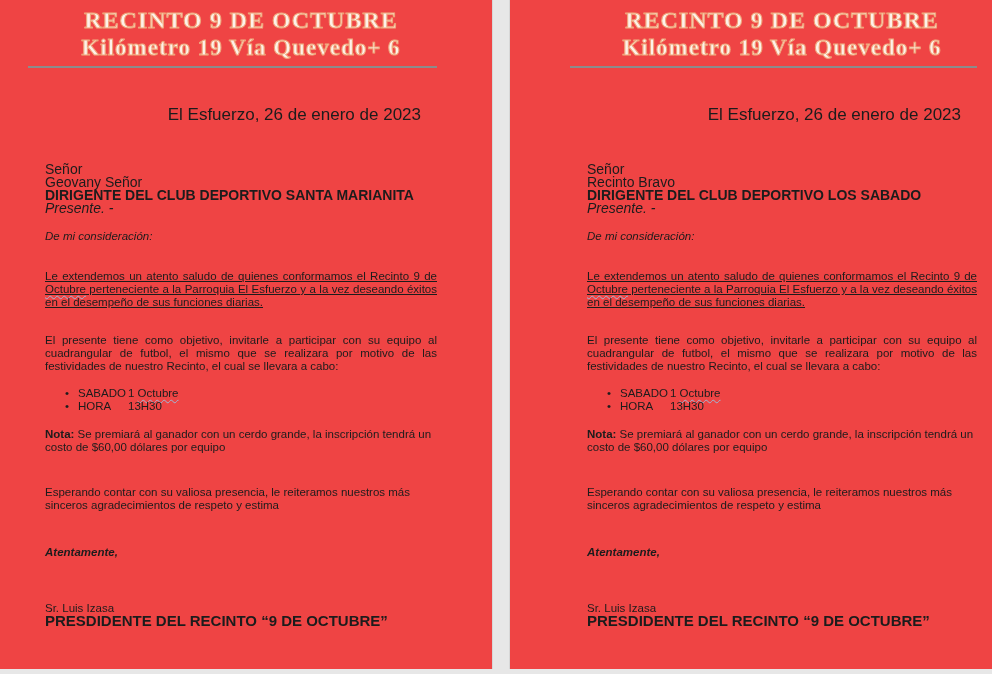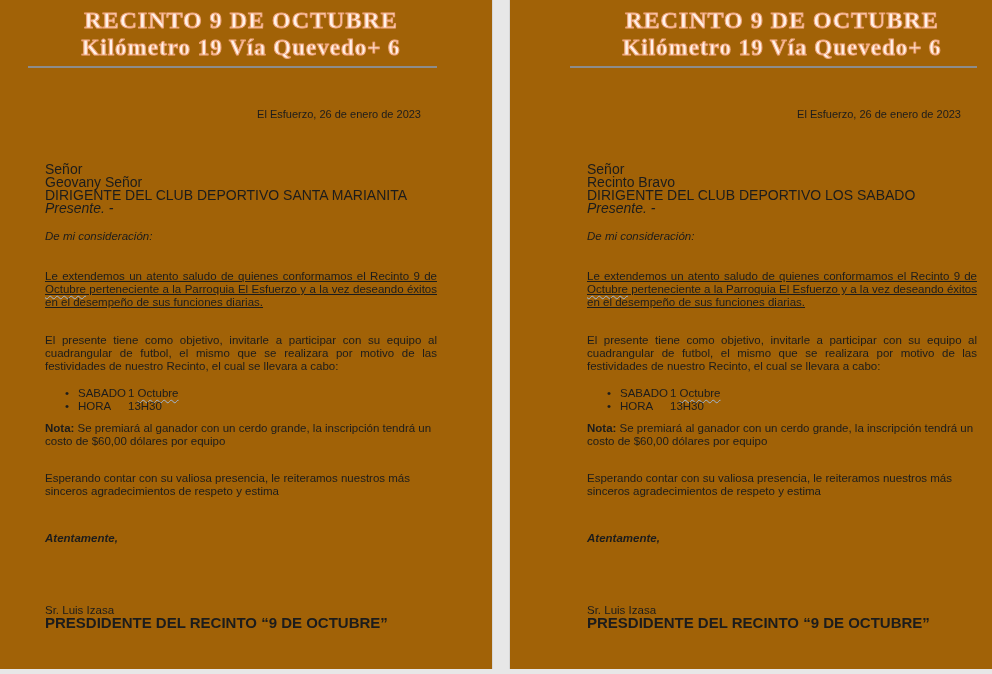--- a/index.html
+++ b/index.html
@@ -8,21 +8,21 @@
     background: #e7e7e7;
     position: relative;
     overflow: hidden;
     font-family: "Liberation Sans", sans-serif;
     color: #1c1c1c;
   }
   .page {
     position: absolute;
     top: 0;
     height: 669px;
-    background: #a16207;
+    background: #ef4444;
     box-sizing: border-box;
   }
   .page--left  { left: 0;   width: 493px; border-right: 1px solid #d7d7d7; padding: 0 55px 0 45px; }
   .page--right { left: 509px; width: 483px; border-left: 1px solid #d7d7d7; padding: 0 15px 0 77px; }
 
   .letterhead { padding-top: 6px; text-align: center; }
   .lh-line1, .lh-line2 {
     font-family: "Liberation Serif", serif;
     font-weight: bold;
     color: #fdf2ea;
@@ -38,26 +38,26 @@
     margin-top: 4px;
     margin-left: -17px;
   }
 
   .body-text { font-size: 11.5px; line-height: 13px; }
 
   .date-line {
     margin-top: 40px;
     text-align: right;
     padding-right: 16px;
-    font-size: 11px; line-height: 13px;
+    font-size: 17px; line-height: 13px;
   }
 
   .recipient { margin-top: 42px; }
   .recipient div { font-size: 14px; line-height: 13px; }
-  .recipient .r-title { font-weight: normal; }
+  .recipient .r-title { font-weight: bold; }
   .recipient .r-presente { font-style: italic; }
 
   .greeting { margin-top: 15px; font-style: italic; }
 
   .para { text-align: justify; }
   .para-1 { margin-top: 27px; text-decoration: underline; }
   .para-2 { margin-top: 25px; }
 
   .misspell {
     text-decoration: underline;
@@ -65,28 +65,28 @@
     text-decoration-color: #9fb6d4;
     text-decoration-thickness: 1px;
     text-underline-offset: 2px;
   }
 
   .bullets { margin-top: 14px; }
   .bullet-row { display: flex; margin-left: 20px; line-height: 12.5px; font-size: 11.5px; }
   .bullet-dot { width: 13px; }
   .bullet-label { width: 50px; }
 
-  .note { margin-top: 10px; }
+  .note { margin-top: 16px; }
   .note b { font-weight: bold; }
 
-  .closing { margin-top: 24px; }
+  .closing { margin-top: 32px; }
 
   .signoff { margin-top: 34px; font-weight: bold; font-style: italic; }
 
-  .signature { margin-top: 59px; }
+  .signature { margin-top: 43px; }
   .sig-name  { font-size: 11.5px; line-height: 13px; }
   .sig-title { font-size: 15px; line-height: 11px; font-weight: bold; }
 </style>
 </head>
 <body>
 
 <div class="page page--left">
   <div class="letterhead">
     <div class="lh-line1">RECINTO 9 DE OCTUBRE</div>
     <div class="lh-line2">Kilómetro 19 Vía Quevedo+ 6</div>

